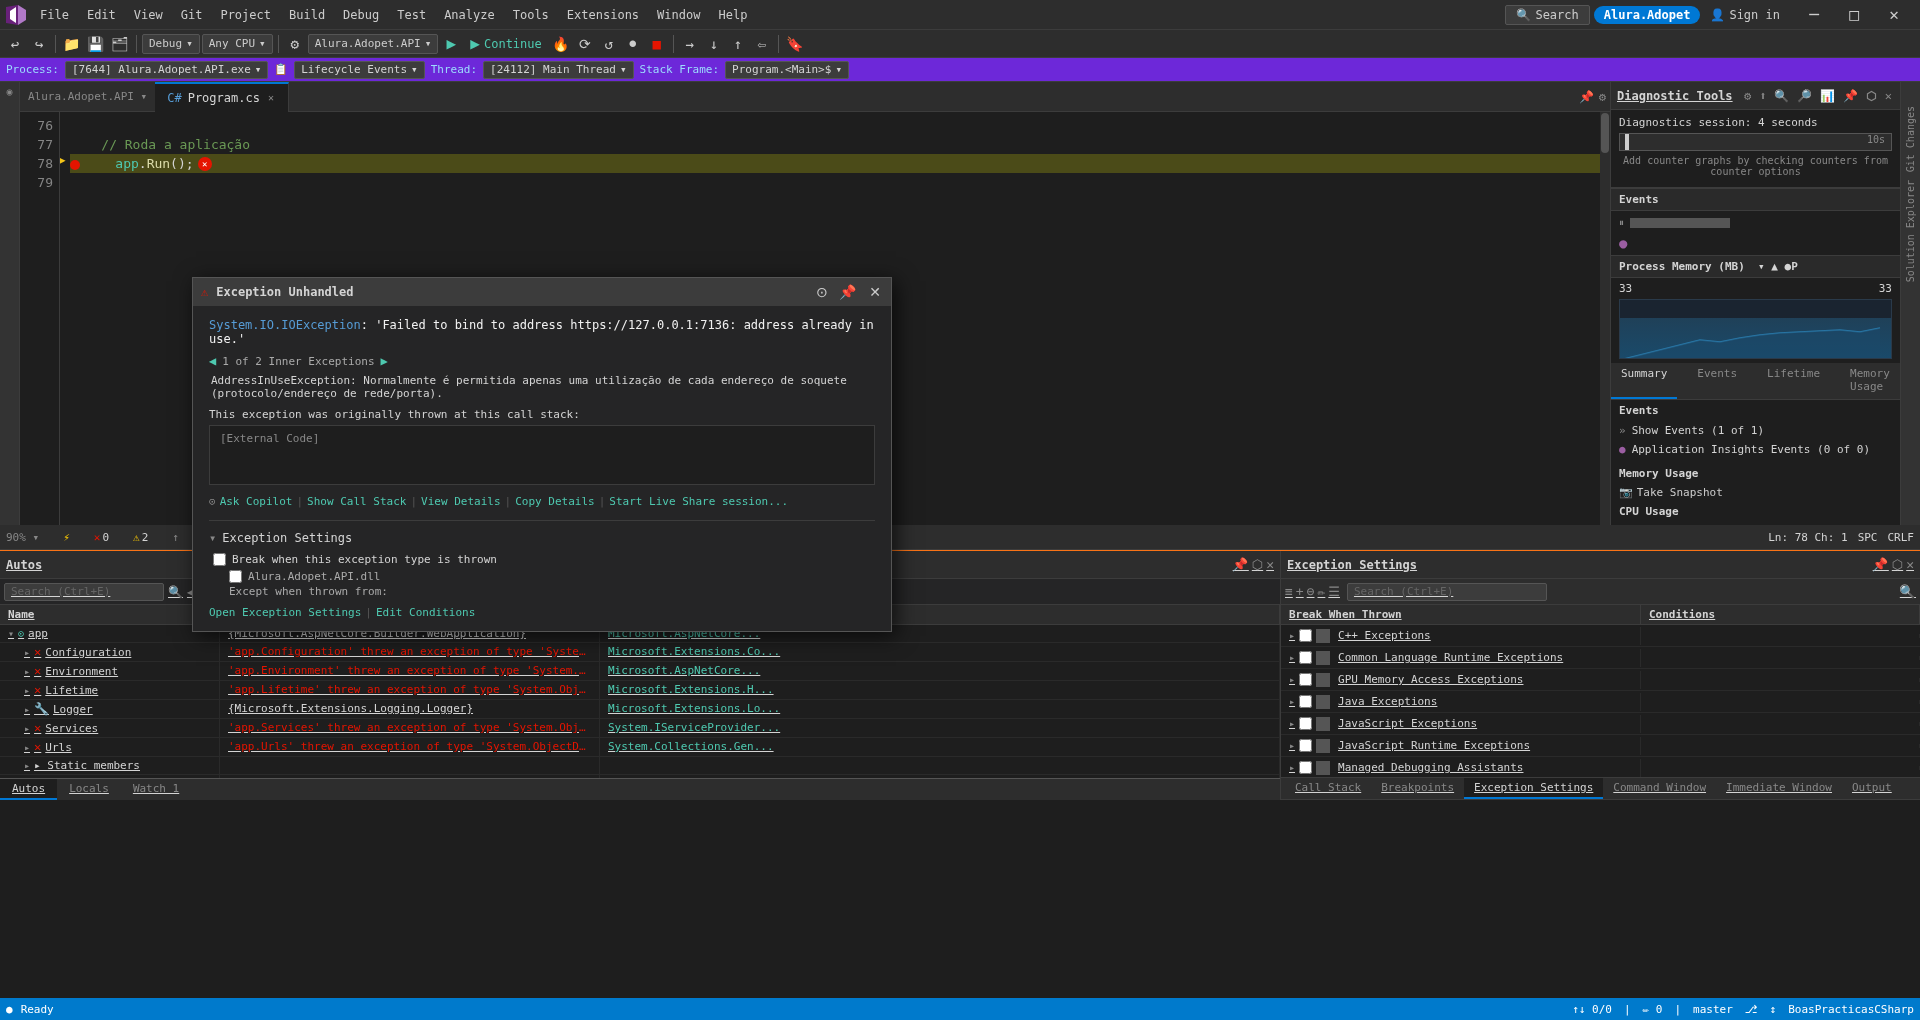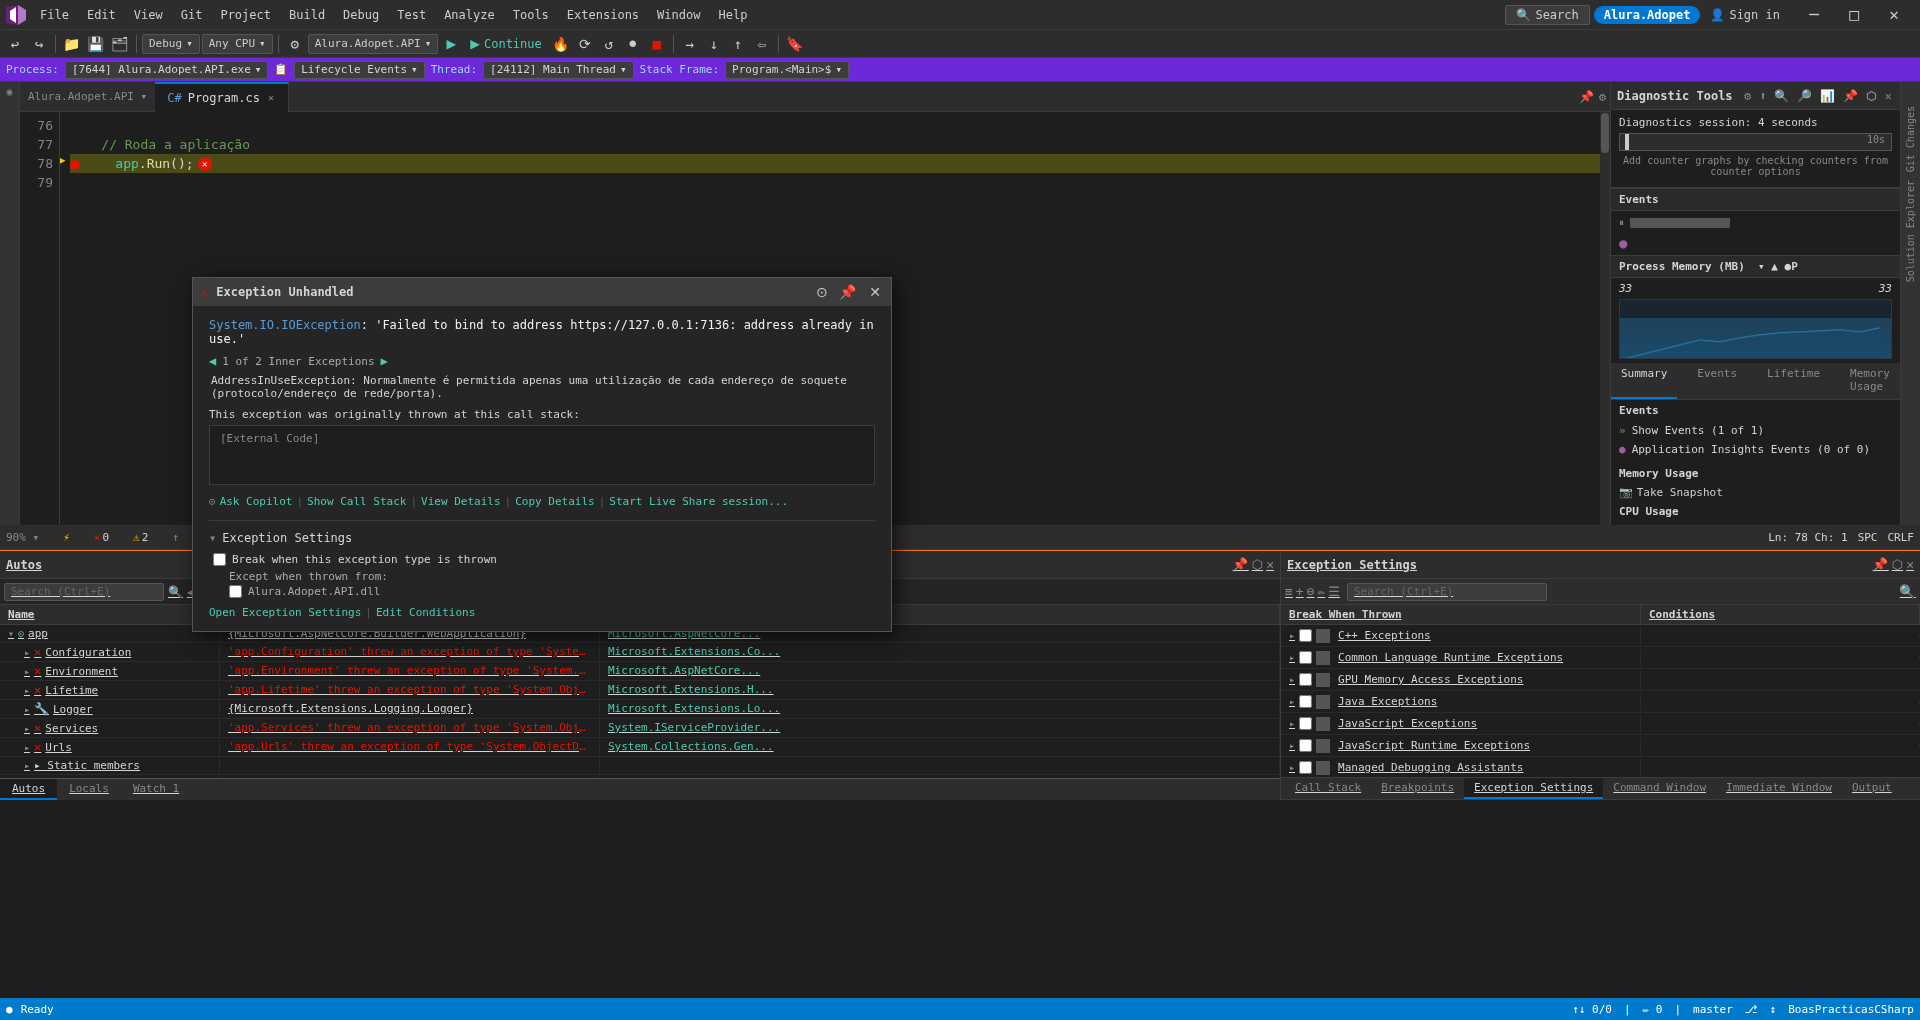--- a/index.html
+++ b/index.html
@@ -225,21 +225,21 @@
       display: flex;
       align-items: center;
       background: #2d2d2d;
       height: 28px;
       border-bottom: 1px solid #3c3c3c;
       padding: 0 6px;
       gap: 4px;
       font-size: 12px;
       font-weight: 600;
     }
-    .diag-header .title { flex: 1; }
+    .diag-header .title { flex: 1; text-decoration: underline; }
     .diag-icon-btn { color: #888; cursor: pointer; font-size: 12px; padding: 2px; }
 
     .diag-session {
       padding: 6px 8px;
       font-size: 11px;
       border-bottom: 1px solid #3c3c3c;
     }
     .diag-session-title { color: #d4d4d4; margin-bottom: 4px; }
     .timeline-bar {
       position: relative;
@@ -279,21 +279,21 @@
       border-top: 1px solid #3c3c3c;
     }
 
     .events-section { padding: 4px 8px; }
     .event-row { display: flex; align-items: center; gap: 6px; font-size: 11px; padding: 2px 0; }
     .event-icon { color: #888; font-size: 10px; }
 
     .mem-section { padding: 4px 8px; }
     .mem-header {
       display: flex; align-items: center; justify-content: space-between;
-      font-size: 11px; margin-bottom: 4px; font-style: italic;
+      font-size: 11px; margin-bottom: 4px;
     }
     .mem-chart {
       height: 60px;
       background: #1a2430;
       border: 1px solid #2a3a4a;
       position: relative;
       overflow: hidden;
     }
     .mem-chart-fill {
       position: absolute;
@@ -901,25 +901,25 @@
       <div class="exc-settings-section">
         <div class="exc-settings-header">
           <span class="arrow">▾</span>
           <span>Exception Settings</span>
         </div>
         <div class="checkbox-row">
           <input type="checkbox" style="">
           <span>Break when this exception type is thrown</span>
         </div>
         <div class="sub-checkbox-row">
-          <span>Except when thrown from:</span>
-        </div>
-        <div class="sub-checkbox-row">
           <input type="checkbox" style="">
           <span>Alura.Adopet.API.dll</span>
+        </div>
+        <div class="sub-checkbox-row">
+          <span>Except when thrown from:</span>
         </div>
         <div class="exc-bottom-links">
           <a class="exc-link">Open Exception Settings</a>
           <span class="exc-separator">|</span>
           <a class="exc-link">Edit Conditions</a>
         </div>
       </div>
     </div>
   </div>
 </div>

